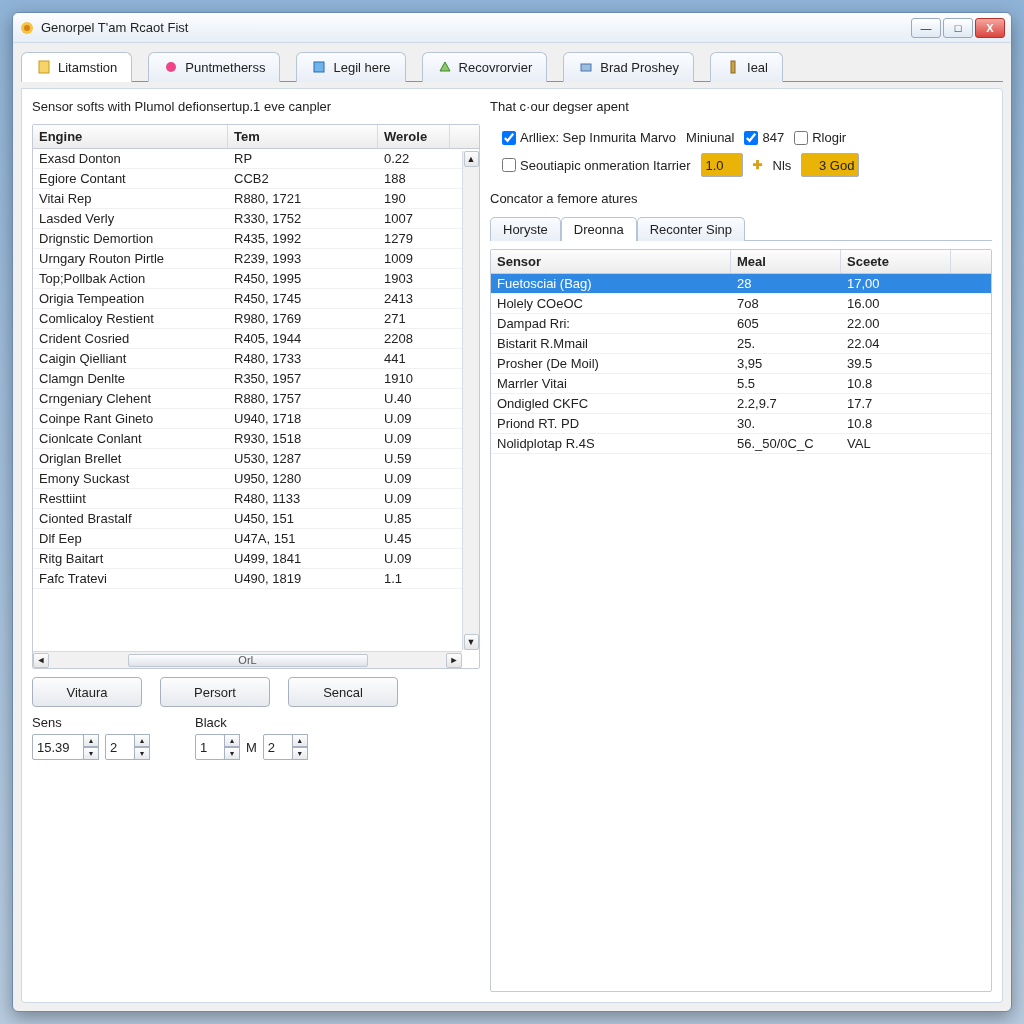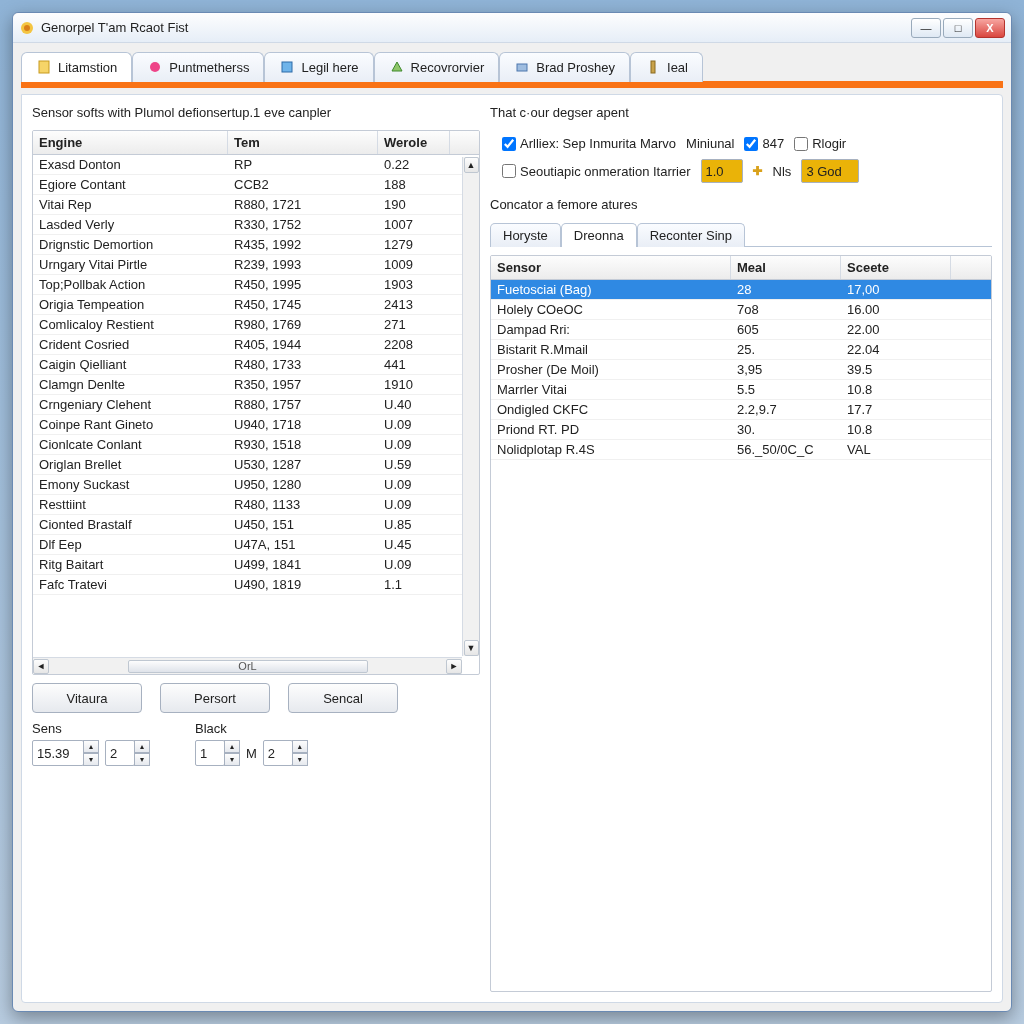--- a/index.html
+++ b/index.html
@@ -5,21 +5,21 @@
 *{box-sizing:border-box;margin:0;padding:0;font-family:"Segoe UI",Tahoma,sans-serif;font-size:13px;color:#222}
 body{background:linear-gradient(180deg,#8fb3d6,#b8cce0);width:1024px;height:1024px;overflow:hidden}
 .window{position:absolute;left:12px;top:12px;right:12px;bottom:12px;background:#f0f0f0;border:1px solid #6a8ab3;border-radius:6px;box-shadow:0 6px 18px rgba(0,0,0,.35);display:flex;flex-direction:column}
 .titlebar{height:30px;background:linear-gradient(180deg,#fdfdfe,#e6eef7);border-bottom:1px solid #cfd9e6;display:flex;align-items:center;padding:0 6px;border-radius:6px 6px 0 0}
 .titlebar .appicon{width:16px;height:16px;margin-right:6px}
 .title-txt{flex:1;font-size:13px}
 .win-btns{display:flex;gap:2px}
 .win-btn{width:30px;height:20px;border:1px solid #9ab;background:linear-gradient(#fff,#dfe9f4);border-radius:3px;display:flex;align-items:center;justify-content:center;font-size:11px;cursor:pointer}
 .win-btn.close{background:linear-gradient(#f7a6a1,#d9463f);border-color:#b4332d;color:#fff;font-weight:bold}
 .client{flex:1;padding:8px;display:flex;flex-direction:column;gap:6px}
-.tabstrip{display:flex;gap:0;border-bottom:7px solid #f97316}
+.tabstrip{display:flex;gap:16px;border-bottom:1px solid #f97316}
 .tab{padding:6px 14px 7px;background:linear-gradient(#fafcff,#e9eef6);border:1px solid #b7c4d6;border-bottom:none;border-radius:6px 6px 0 0;display:flex;align-items:center;gap:6px;cursor:pointer;position:relative;top:1px}
 .tab.active{background:#fff;font-weight:500}
 .tab .ticon{width:16px;height:16px}
 .panel-body{flex:1;background:#fff;border:1px solid #cfd9e6;border-radius:0 4px 4px 4px;padding:10px;display:flex;gap:10px}
 .left-col{width:448px;display:flex;flex-direction:column;gap:8px}
 .right-col{flex:1;display:flex;flex-direction:column;gap:8px}
 .section-title{font-size:13px;margin-bottom:2px}
 .grid{border:1px solid #c4cbd6;border-radius:2px;background:#fff;overflow:hidden;display:flex;flex-direction:column}
 .grid-head{display:flex;background:linear-gradient(#fdfdfd,#ececec);border-bottom:1px solid #c4cbd6}
 .grid-head .gh{padding:4px 6px;font-weight:600;border-right:1px solid #d5dbe4}
@@ -166,21 +166,21 @@
                 <div class="gc">Lasded Verly</div>
                 <div class="gc">R330, 1752</div>
                 <div class="gc">1007</div>
               </div>
               <div class="grid-row">
                 <div class="gc">Drignstic Demortion</div>
                 <div class="gc">R435, 1992</div>
                 <div class="gc">1279</div>
               </div>
               <div class="grid-row">
-                <div class="gc">Urngary Vitai Pirtle</div>
+                <div class="gc">Urngary Routon Pirtle</div>
                 <div class="gc">R239, 1993</div>
                 <div class="gc">1009</div>
               </div>
               <div class="grid-row">
                 <div class="gc">Top;Pollbak Action</div>
                 <div class="gc">R450, 1995</div>
                 <div class="gc">1903</div>
               </div>
               <div class="grid-row">
                 <div class="gc">Origia Tempeation</div>
@@ -338,21 +338,21 @@
               </label>
           </div>
           <div class="opt-row">
             <label class="chk">
                 <input type="checkbox" style="">
                 <span>Seoutiapic onmeration Itarrier</span>
               </label>
             <input class="txt-in" style="width: 42px;" value="1.0">
             <span class="yicon" style="color:#d9a11a;font-weight:bold">✚</span>
             <span>Nls</span>
-            <input class="txt-in" style="width: 58px;" value="3 God">
+            <input class="txt-in" style="width: 58px; text-align: right;" value="3 God">
           </div>
         </div>
 
         <div class="section-title">Concator a femore atures</div>
         <div class="subtabs" id="subtabs">
             <div class="subtab">Horyste</div>
             <div class="subtab active">Dreonna</div>
             <div class="subtab">Reconter Sinp</div>
           </div>
 

